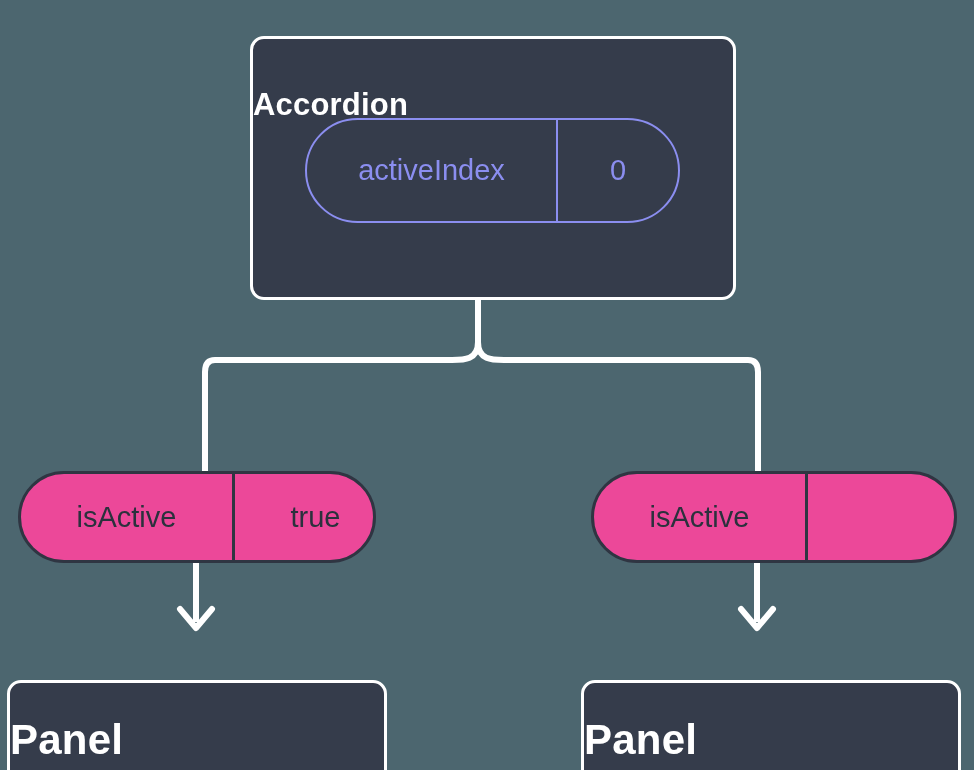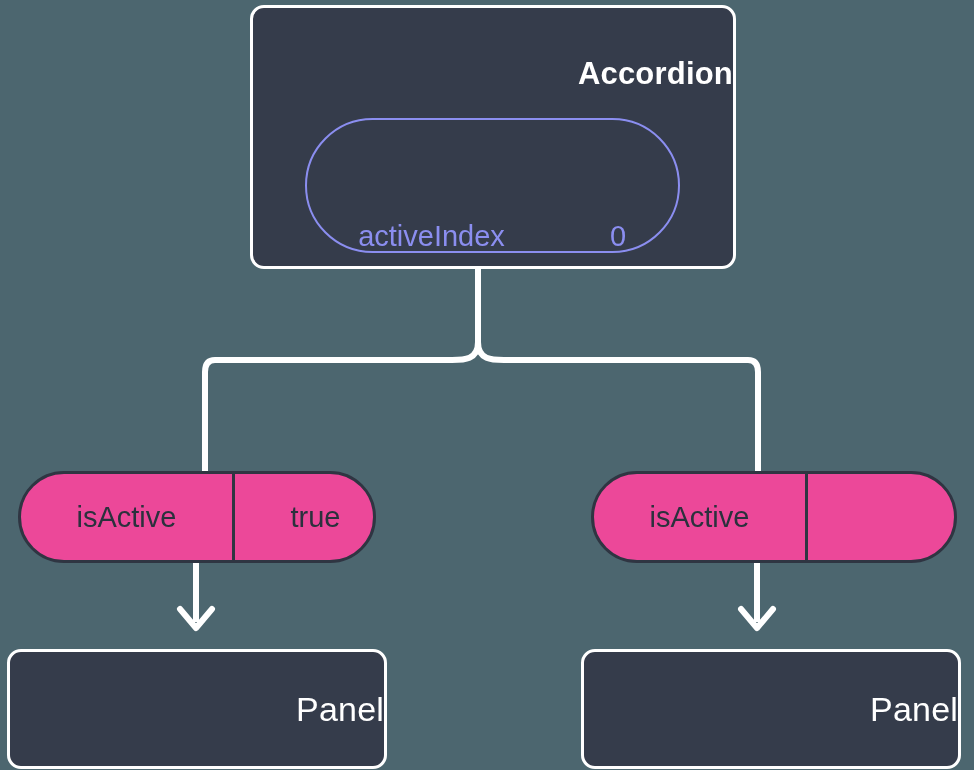--- a/index.html
+++ b/index.html
@@ -26,21 +26,22 @@
 
   
   .node-box {
     position: absolute;
     background: #353c4b;
     border: 3px solid #ffffff;
     border-radius: 14px;
     box-sizing: border-box;
     display: flex;
     flex-direction: column;
-    align-items: flex-end;
+    align-items: flex-start;
+    margin-top: 31px;
   }
   .node-title {
     color: #ffffff;
     font-size: 31px;
     font-weight: 600;
     letter-spacing: 0.2px;
     line-height: 1;
   }
 
   
@@ -53,21 +54,21 @@
   }
 
   
   .panel-node {
     width: 380px;
     height: 120px;
     justify-content: center;
   }
   #panel-left  { left: 7px;   top: 649px; }
   #panel-right { left: 581px; top: 649px; }
-  .panel-node .node-title { font-size: 34px; font-weight: 400; }
+  .panel-node .node-title { font-size: 42px; font-weight: 700; }
 
   
   .pill {
     position: absolute;
     box-sizing: border-box;
     display: flex;
     align-items: stretch;
     border-radius: 999px;
     overflow: hidden;
   }
@@ -78,24 +79,23 @@
     font-size: 29px;
     line-height: 1;
     white-space: nowrap;
   }
 
   
   .pill-outline {
     left: 305px;
     top: 118px;
     width: 375px;
-    height: 135px;
+    height: 105px;
     border: 2px solid #8b8ef0;
     background: transparent;
-    align-items: flex-end;
   }
   .pill-outline .pill-seg { color: #8b8ef0; }
   .pill-outline .seg-key   { width: 249px; }
   .pill-outline .seg-div   { width: 2px; background: #8b8ef0; }
   .pill-outline .seg-val   { flex: 1; }
 
   
   .pill-solid {
     top: 471px;
     height: 92px;

